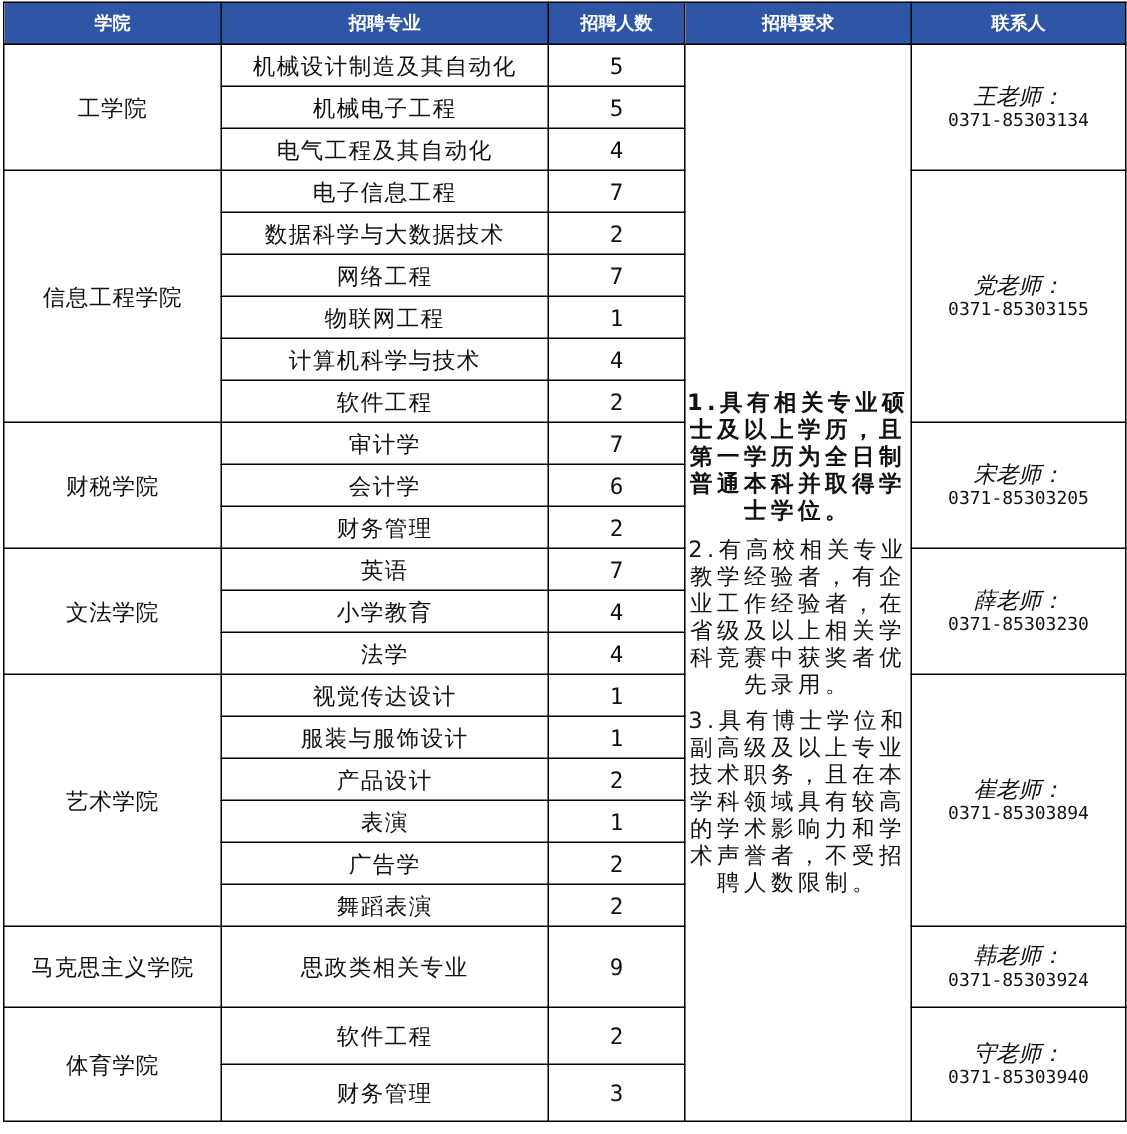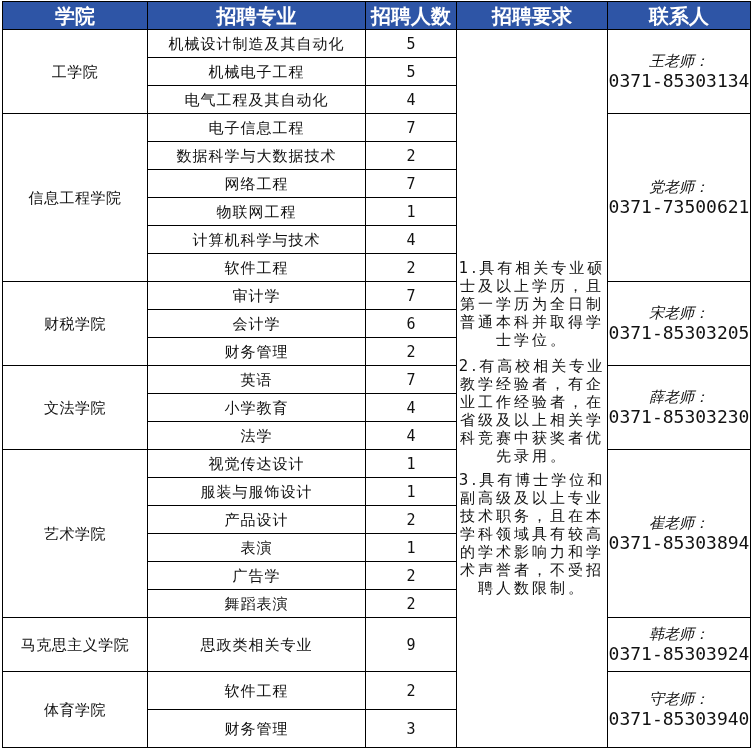--- a/index.html
+++ b/index.html
@@ -8,37 +8,37 @@
     position: absolute; left: 2px; top: 1px;
     border-collapse: collapse; table-layout: fixed;
     width: 748px;
   }
   table.recruit td, table.recruit th {
     border: 1.5px solid #000; padding: 0; box-sizing: border-box;
     font-size: 15px; color: #111; text-align: center; vertical-align: middle;
     line-height: 1.2; overflow: hidden;
   }
   table.recruit th {
-    background: #2e55a6; color: #ffffff; font-weight: bold; font-size: 20px; height: 28px;
+    background: #2e55a6; color: #ffffff; font-weight: bold; font-size: 12px; height: 28px;
   }
   tr.r { height: 28px; }
   td.major { text-align: left; padding-left: 8px; letter-spacing: 1px; }
   td.count { font-family: "DejaVu Sans Mono", "Liberation Mono", monospace; font-size: 15px; padding-top: 4px; }
   td.college { letter-spacing: 0.5px; border-radius: 12px; }
   td.req {
     text-align: left; vertical-align: top; padding: 0 2px 0 3px;
     font-size: 15px; line-height: 24px; letter-spacing: 3px; word-break: break-all;
   }
   .req-block { display: block; }
-  .req-block.p1 { margin-top: 79px; }
+  .req-block.p1 { margin-top: 79px; font-weight: bold; }
   .req-block.p2 { margin-top: 8px; }
   .req-block.p3 { margin-top: 6px; }
   td.contact { line-height: 28px; }
   .cname { display: block; font-style: italic; }
-  .cphone { display: block; font-family: "DejaVu Sans Mono", "Liberation Mono", monospace; font-size: 18px; }
+  .cphone { display: block; font-family: "DejaVu Sans Mono", "Liberation Mono", monospace; font-size: 12px; }
 </style>
 </head>
 <body>
 
 <table class="recruit">
   <colgroup>
     <col style="width:145px">
     <col style="width:218px">
     <col style="width:91px">
     <col style="width:151px">
@@ -77,21 +77,21 @@
       <td class="major">电气工程及其自动化</td>
       <td class="count">4</td>
     </tr>
 
     <tr class="r">
       <td rowspan="6" class="college">信息工程学院</td>
       <td class="major">电子信息工程</td>
       <td class="count">7</td>
       <td rowspan="6" class="contact">
         <span class="cname">党老师：</span>
-        <span class="cphone">0371-73500621</span>
+        <span class="cphone">0371-85303155</span>
       </td>
     </tr>
     <tr class="r">
       <td class="major">数据科学与大数据技术</td>
       <td class="count">2</td>
     </tr>
     <tr class="r">
       <td class="major">网络工程</td>
       <td class="count">7</td>
     </tr>

